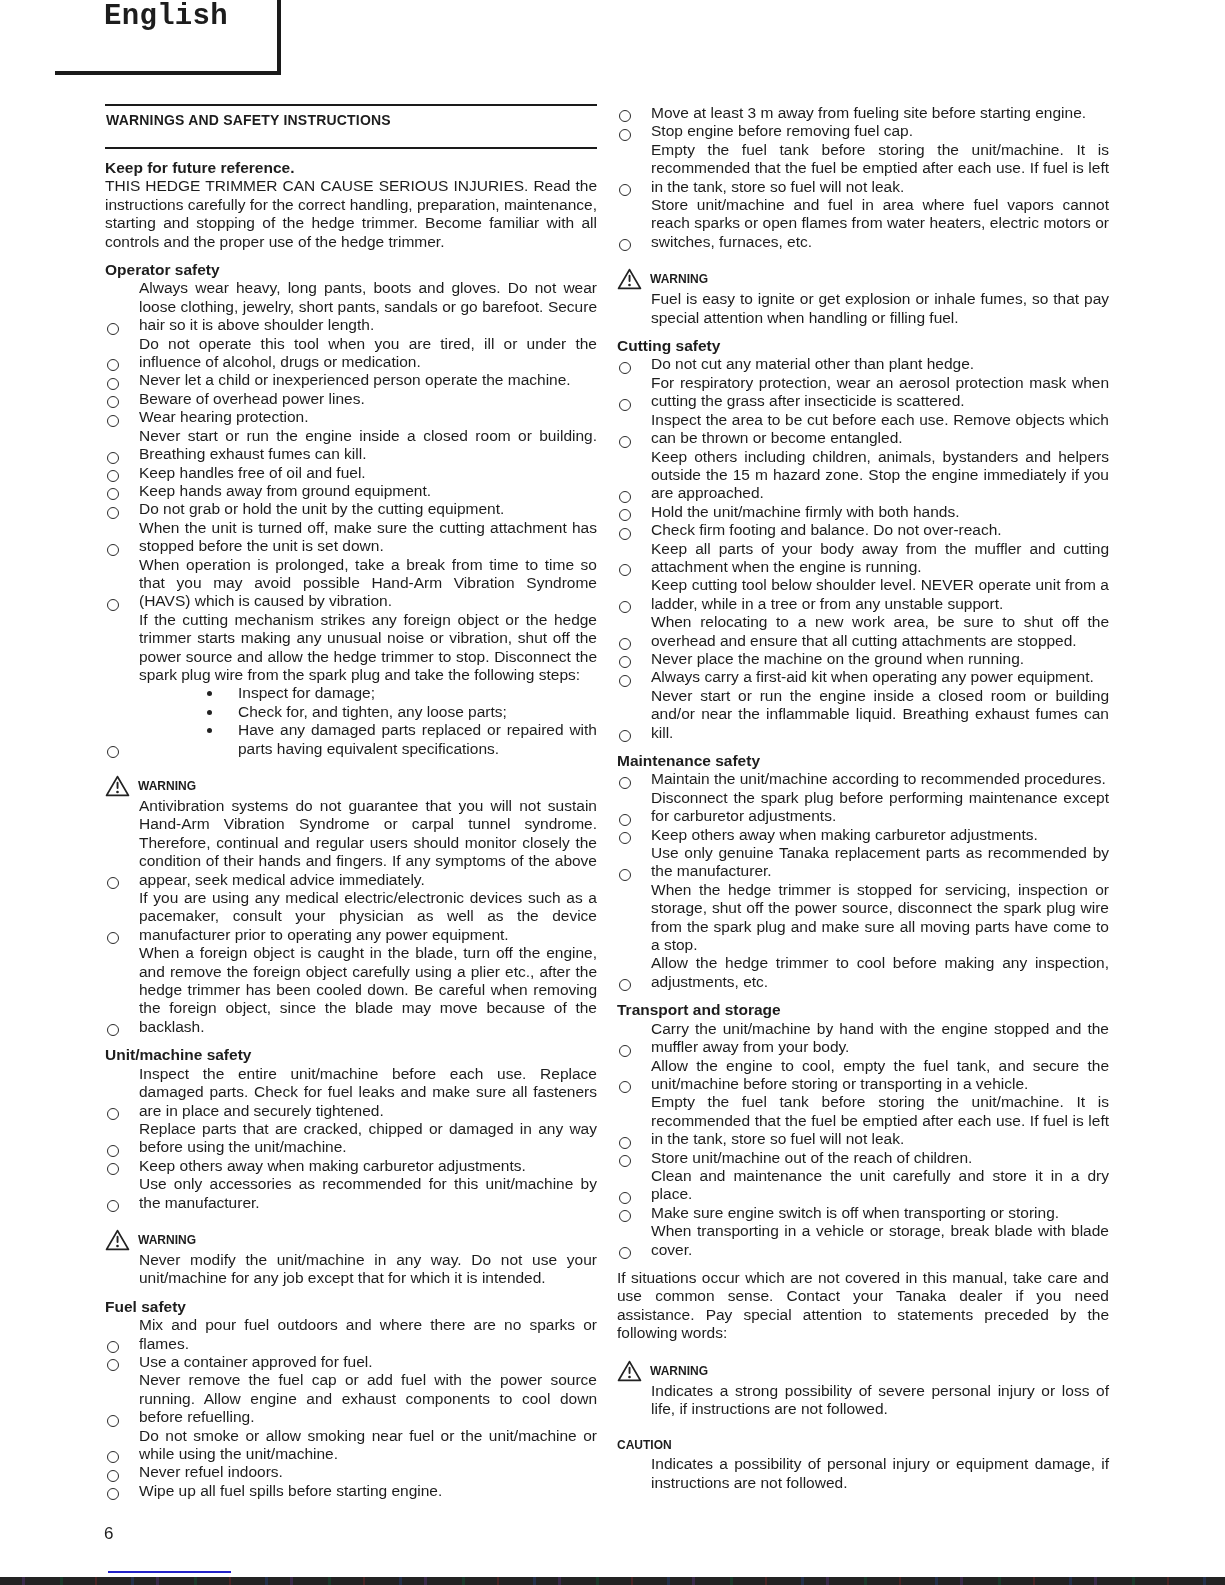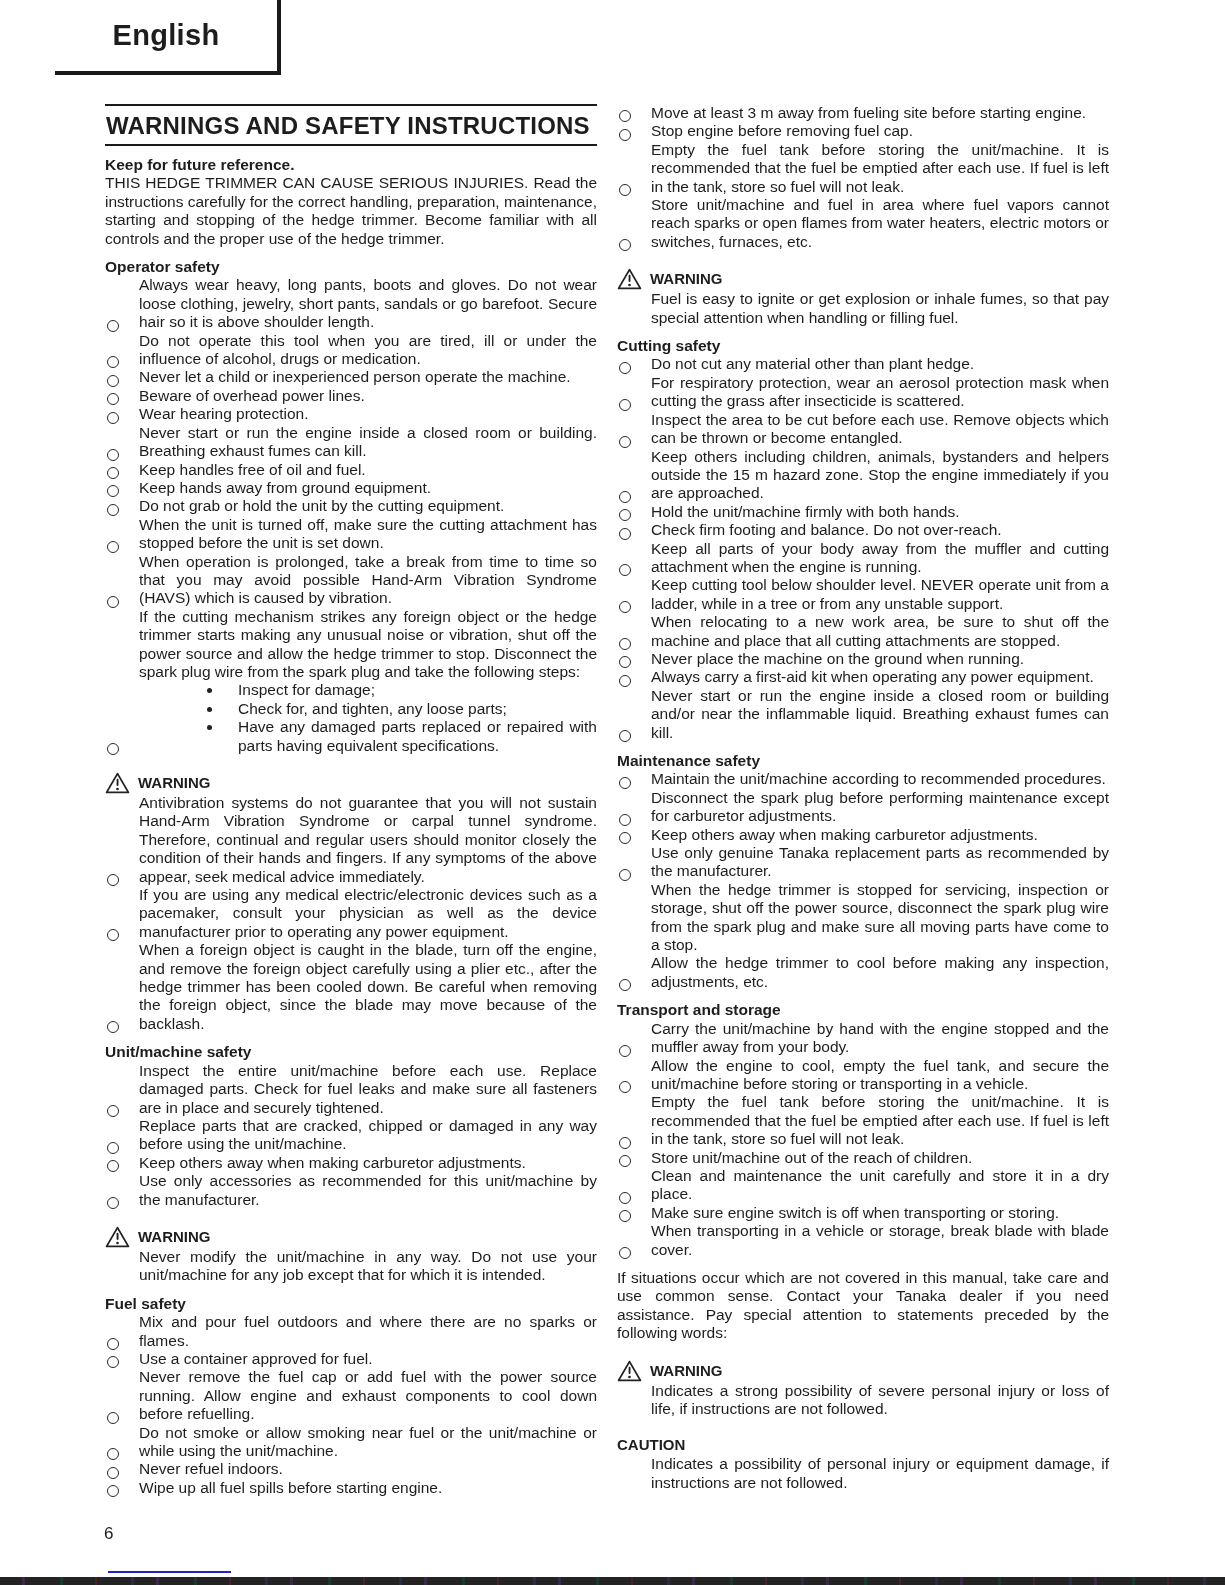--- a/index.html
+++ b/index.html
@@ -4,55 +4,55 @@
 <style>
   html,body { margin:0; padding:0; background:#888; }
   .page {
     position:relative; width:1225px; height:1585px; margin:0 auto;
     background:#ffffff; overflow:hidden;
     font-family:"Liberation Sans", sans-serif; color:#1d1d1d;
   }
   .lang-box {
     position:absolute; top:0; left:55px; width:222px; height:71px;
     border-right:4px solid #1a1a1a; border-bottom:4px solid #1a1a1a;
-    display:flex; align-items:center; justify-content:center;
+    display:flex; align-items:flex-start; justify-content:center;font-family:Liberation Mono, monospace;
   }
   .lang-box .lang-label { font-size:29px; font-weight:700; letter-spacing:.3px; }
 
   .content { position:absolute; top:104px; left:105px; width:1004px; display:flex; gap:20px; }
   .col { width:492px; }
 
   .body-text { font-size:15.5px; line-height:18.4px; }
   .just { text-align:justify; }
   .blk { margin-top:10px; }
   .col > .blk:first-child { margin-top:0; }
 
   .h2 {
     margin-top:0; border-top:2px solid #1a1a1a; border-bottom:2px solid #1a1a1a;
-    padding:6px 1px 4px; font-size:24px; font-weight:700; letter-spacing:.2px;
+    padding:6px 1px 19px; font-size:14px; font-weight:700; letter-spacing:.2px;
   }
   .lead { margin-top:10px; }
   .lead-bold { font-weight:700; display:block; }
 
   .sec-title { font-weight:700; }
 
   .li { display:flex;align-items:flex-end; }
   .li-marker { flex:0 0 34px; padding-top:3px; }
   .circle {
     display:block; width:10px; height:10px; margin-left:2px;
     border:1.6px solid #2a2a2a; border-radius:50%;
   }
   .li-body { flex:1; min-width:0; }
 
   .sub-li { display:flex; margin-left:66px; }
   .sub-marker { flex:0 0 33px; padding-top:7px; }
   .dot { display:block; width:5px; height:5px; margin-left:2px; background:#222; border-radius:50%; }
 
   .alert { margin-top:17px; }
-  .alert-head { display:flex; align-items:center; font-weight:700; font-size:15px; line-height:20px; }
+  .alert-head { display:flex; align-items:center; font-weight:700; font-size:12px; line-height:20px; }
   .warn-icon { flex:0 0 33px; display:flex; align-items:center; }
   .warn-icon svg { display:block; }
   .alert-para { margin-left:34px; }
 
   .page-number { position:absolute; left:104px; top:1524px; font-size:17px; color:#1d1d1d; }
 
   .scan-line { position:absolute; left:108px; top:1571px; width:123px; height:2px; background:#2222c8; }
   .scan-band {
     position:absolute; left:0; top:1577px; width:1225px; height:8px;
     background:repeating-linear-gradient(90deg,
@@ -451,21 +451,21 @@
               </span>
               <div class="li-body">
                 <div class="body-text just">Keep cutting tool below shoulder level. NEVER operate unit from a ladder, while in a tree or from any unstable support.</div>
               </div>
             </div>
             <div class="li">
               <span class="li-marker">
                 <span class="circle"></span>
               </span>
               <div class="li-body">
-                <div class="body-text just">When relocating to a new work area, be sure to shut off the machine and place that all cutting attachments are stopped.</div>
+                <div class="body-text just">When relocating to a new work area, be sure to shut off the overhead and ensure that all cutting attachments are stopped.</div>
               </div>
             </div>
             <div class="li">
               <span class="li-marker">
                 <span class="circle"></span>
               </span>
               <div class="li-body">
                 <div class="body-text just">Never place the machine on the ground when running.</div>
               </div>
             </div>

